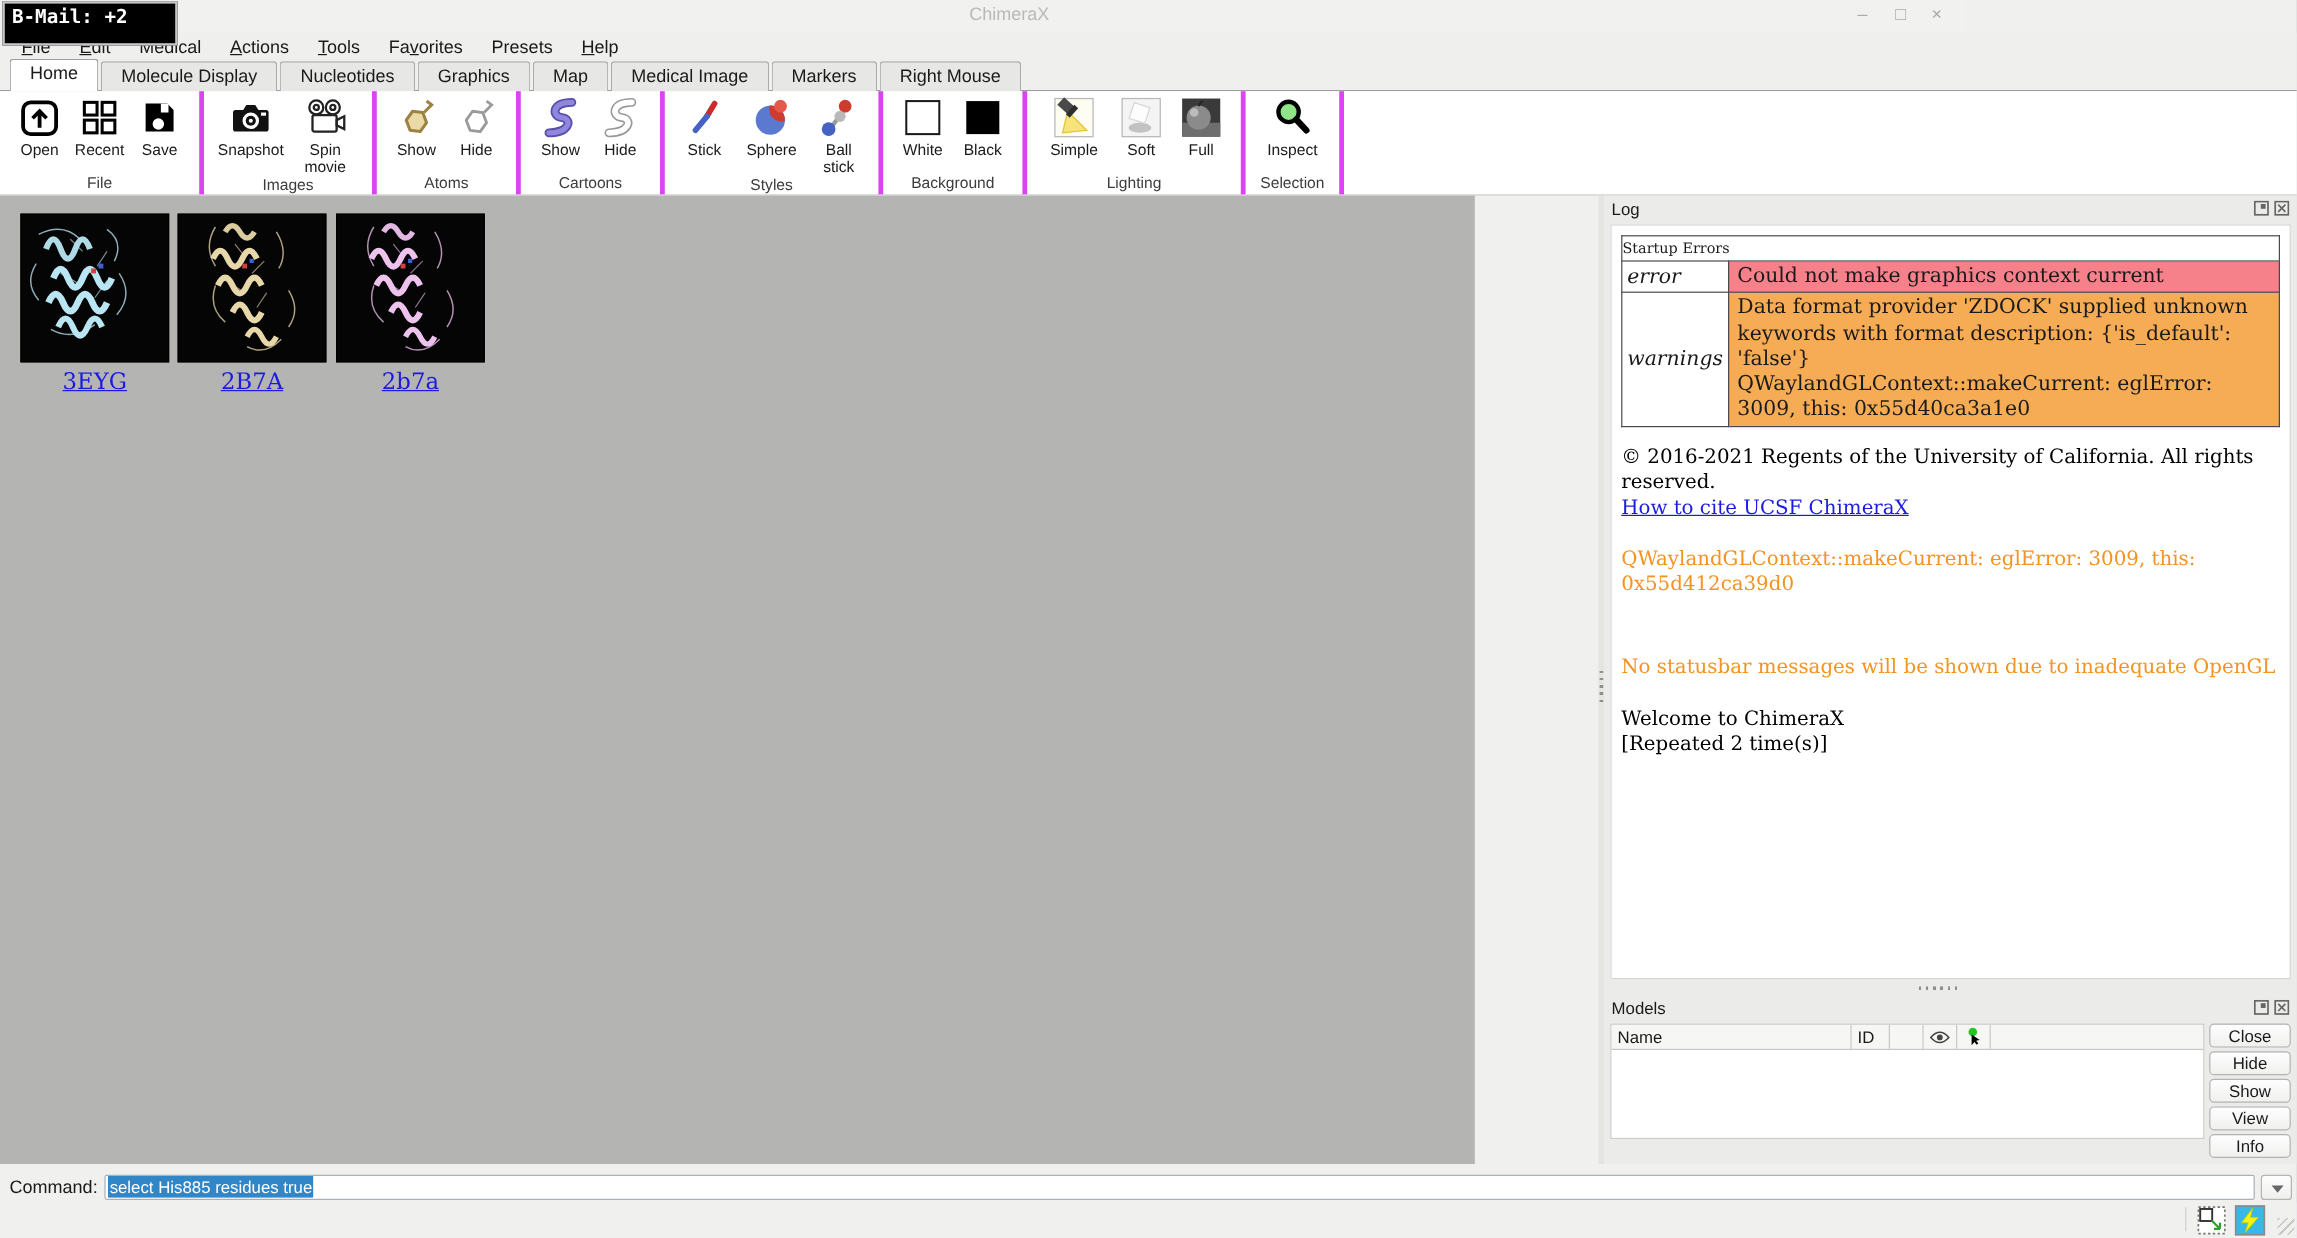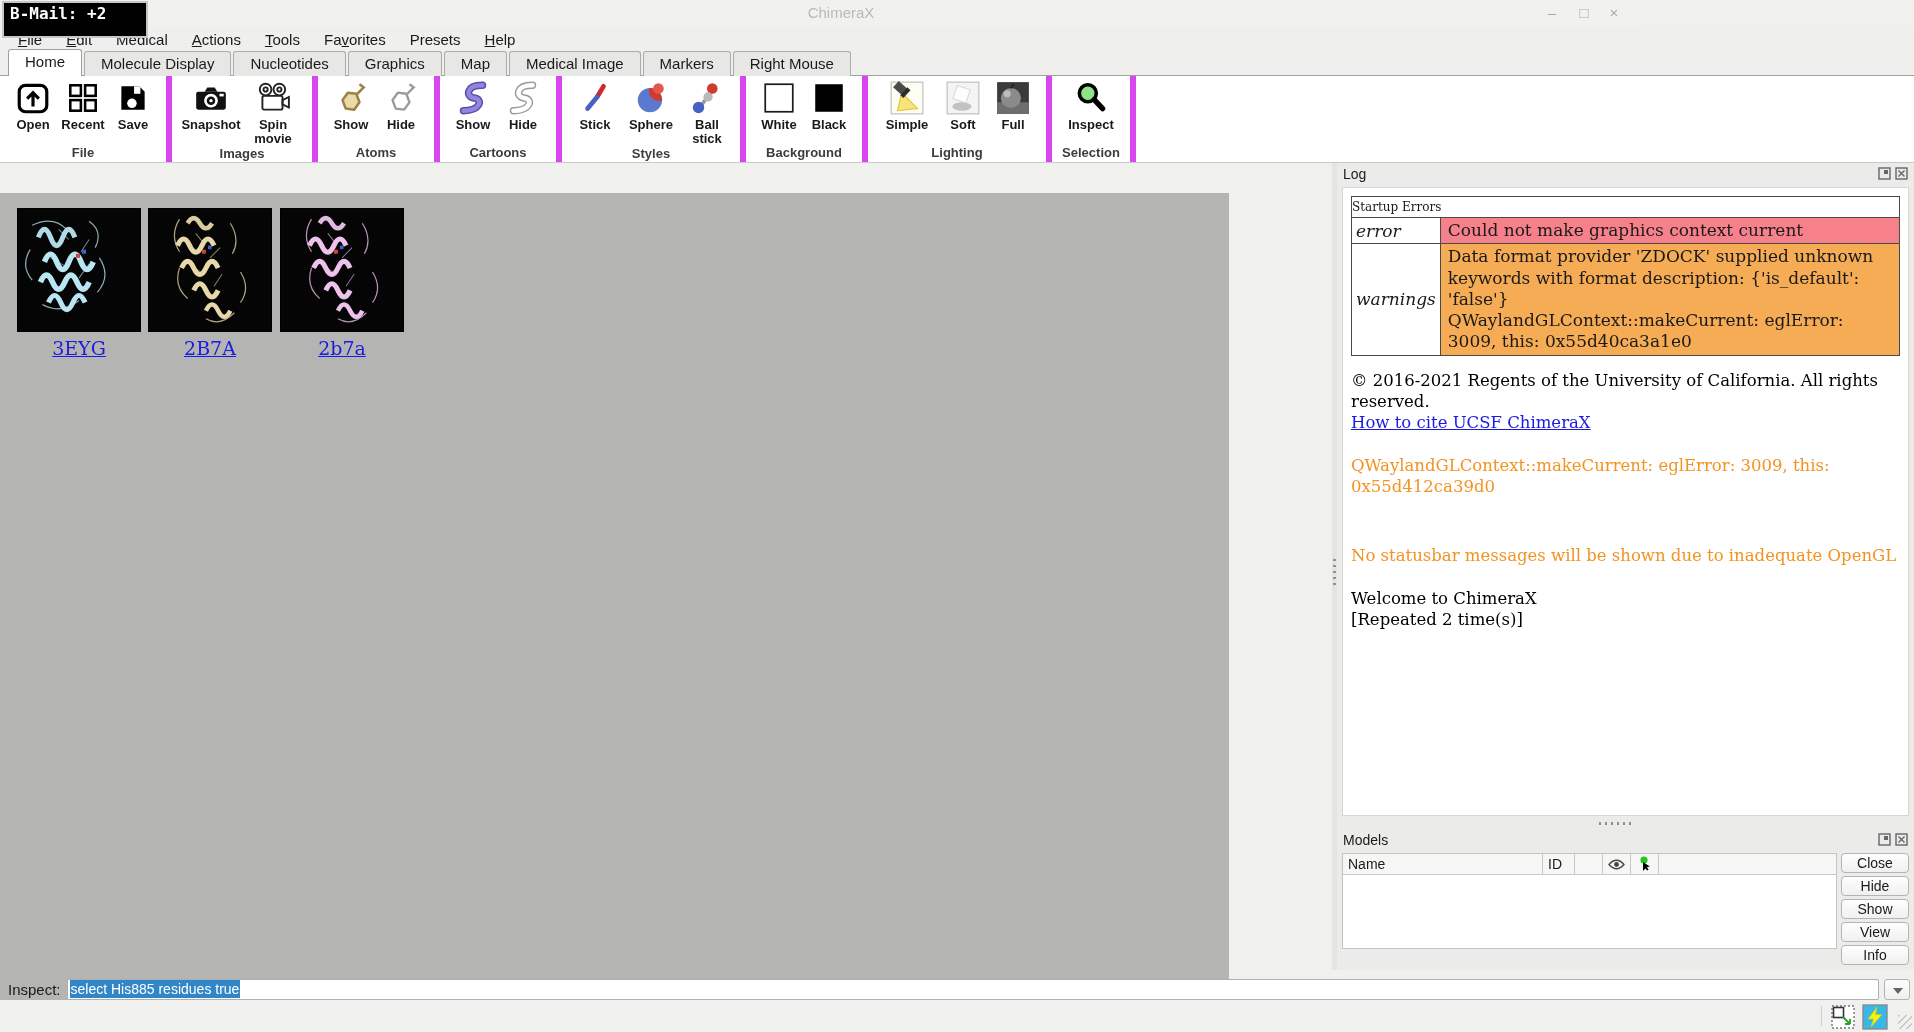--- a/index.html
+++ b/index.html
@@ -21,31 +21,31 @@
   .menu-item { font-size:15px; padding:2px 12px; color:#1a1a1a; }
   .menu-item .mn { text-decoration:underline; }
 
   
   #tabbar { position:absolute; top:51px; left:0; width:1914px; height:25px; background:#efefee; border-bottom:1px solid #9f9f9f; padding-left:8px; display:flex; align-items:flex-end; }
   .tab { font-size:15px; padding:3px 16px 4px 16px; background:#e7e7e6; border:1px solid #ababab; border-bottom:none; margin-right:2px; border-radius:3px 3px 0 0; position:relative; top:1px; color:#1a1a1a; }
   .tab.active { background:#fff; border-color:#9f9f9f; padding-bottom:6px; top:1px; z-index:2; }
 
   
   #toolbar { position:absolute; top:76px; left:0; width:1914px; height:87px; background:#fff; border-bottom:1px solid #c9c9c9; display:flex; }
-  .tb-group { display:flex; flex-direction:column; border-right:6px solid #d946ef; padding:0 10px;font-weight:bold; }
+  .tb-group { display:flex; flex-direction:column; border-right:4px solid #d946ef; padding:0 10px; }
   .tb-buttons { display:flex; gap:4px; flex:1; align-items:flex-start; padding-top:4px; }
   .tb-btn { width:58px; display:flex; flex-direction:column; align-items:center; cursor:default; }
   .tb-btn.narrow { width:46px; }
   .tb-btn svg.ico { width:36px; height:36px; display:block; }
   .tb-label { font-size:13px; text-align:center; line-height:14px; margin-top:2px; white-space:pre-line; }
   .tb-group-label { font-size:13px; color:#3c3c3c; text-align:center; height:17px; line-height:15px; }
 
   
   #main { position:absolute; top:163px; left:0; width:1914px; height:807px; }
-  #viewport { position:absolute; left:0; top:0; width:1229px; height:807px; background:var(--viewport-bg,#b4b4b3);margin-top:30px; }
+  #viewport { position:absolute; left:0; top:0; width:1229px; height:807px; background:var(--viewport-bg,#b4b4b3); }
   .thumb { position:absolute; top:15px; width:124px; text-align:center; }
   .thumb-img { width:124px; height:124px; background:#050505; border:1px solid #000; display:block; }
   .thumb-link { font-family:"DejaVu Serif", serif; font-size:19px; color:var(--link-blue,#1a1ae0); text-decoration:underline; display:inline-block; margin-top:5px; }
   #thumb-0 { left:17px; } #thumb-1 { left:148px; } #thumb-2 { left:280px; }
 
   
   #vsplit { position:absolute; left:1332px; top:0; width:5px; height:807px; background:#e4e4e3; }
   #vsplit .grip { position:absolute; left:1px; top:396px; width:3px; height:26px;
      background:repeating-linear-gradient(180deg,#8f8f8f 0 2px, transparent 2px 6px); }
 
@@ -511,21 +511,21 @@
         <div class="mbtn">Hide</div>
         <div class="mbtn">Show</div>
         <div class="mbtn">View</div>
         <div class="mbtn">Info</div>
       </div>
     </div>
   </div>
 </div>
 
 <div id="commandbar">
-  <span id="command-label">Inspect:</span>
+  <span id="command-label">Command:</span>
   <div id="command-input"><span class="sel">select His885 residues true</span></div>
   <div id="command-drop">
       <span class="arrow"></span>
     </div>
 </div>
 
 <div id="statusbar">
   <div id="status-sep"></div>
   <svg class="status-icon" id="icon-screensize" viewBox="0 0 26 26">
     <rect x="2" y="2" width="22" height="22" fill="#fff" stroke="#777" stroke-width="1.4" stroke-dasharray="2,2"></rect>

